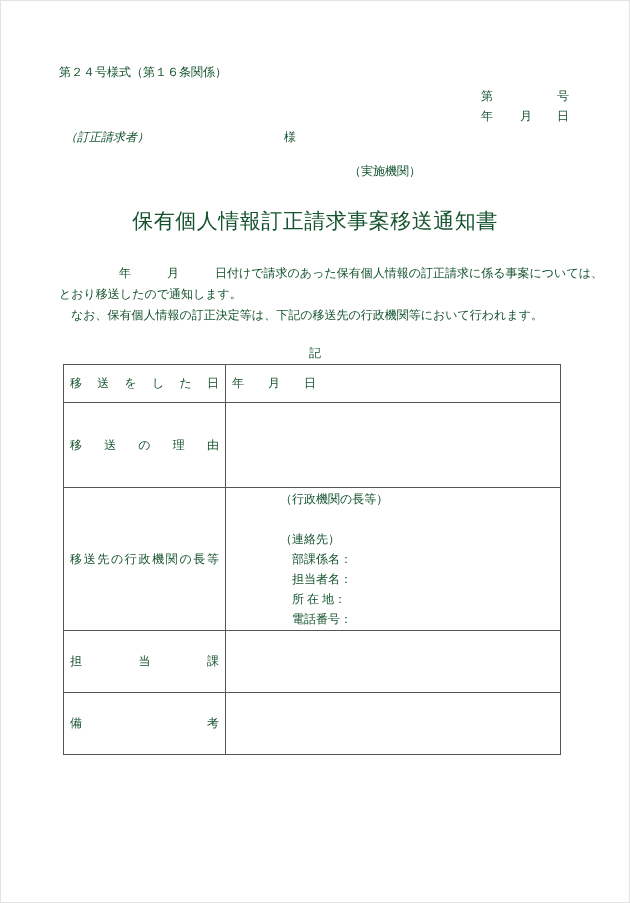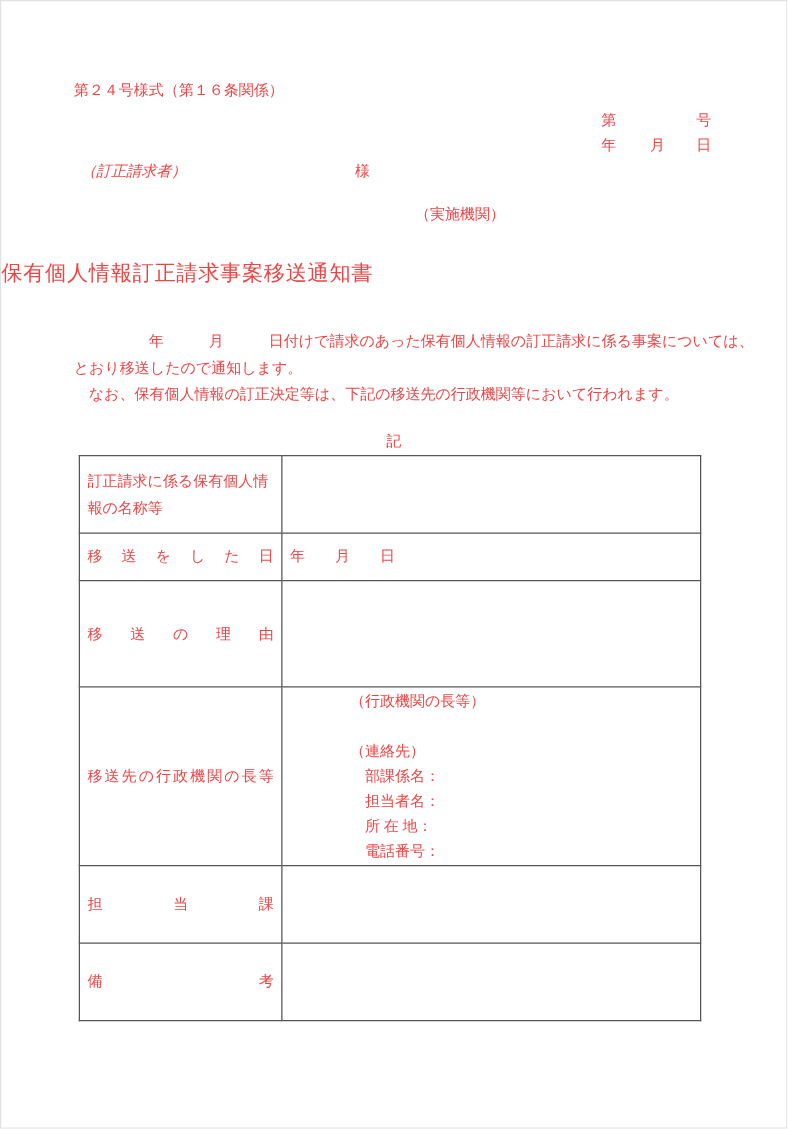--- a/index.html
+++ b/index.html
@@ -3,37 +3,37 @@
 <meta charset="utf-8">
 <style>
   html,body{margin:0;padding:0;background:#ffffff;}
   .page{
     position:relative;
     width:630px;height:903px;
     background:#ffffff;
     box-sizing:border-box;
     border:1px solid #e2e2e2;
     font-family:"Liberation Serif","DejaVu Serif",serif;
-    color:#ef4444;
+    color:#14532d;
     font-size:12px;
     overflow:hidden;
   }
   .abs{position:absolute;white-space:nowrap;}
   .form-number{left:58px;top:63px;}
   .doc-no-prefix{left:480px;top:87px;}
   .doc-no-suffix{left:556px;top:87px;}
   .date-year{left:480px;top:107px;}
   .date-month{left:519px;top:107px;}
   .date-day{left:556px;top:107px;}
   .addressee-label{left:64px;top:128px;font-style:italic;}
   .addressee-honorific{left:283px;top:128px;}
-  .issuer{left:331px;top:162px;}
+  .issuer{left:348px;top:162px;}
   .doc-title{
     position:absolute;left:0;right:0;top:206px;
-    font-size:17px;letter-spacing:0.5px;
+    text-align:center;font-size:21px;letter-spacing:0.5px;
   }
   .body-par{position:absolute;left:58px;top:262px;width:560px;}
   .body-par .bline{line-height:21px;white-space:nowrap;}
   .ki{position:absolute;left:0;right:0;top:344px;text-align:center;}
   table.form-table{
     position:absolute;left:62px;top:363px;
     width:498px;
     border-collapse:collapse;table-layout:fixed;
   }
   table.form-table td{
@@ -84,24 +84,20 @@
 
   <div class="ki">記</div>
 
   <table class="form-table">
     <colgroup>
         <col style="width:162px">
         <col>
       </colgroup>
 
     <tbody>
-        <tr class="r1">
-      <td class="label-cell">訂正請求に係る保有個人情報の名称等</td>
-      <td class="value-cell"></td>
-    </tr>
 
     <tr class="r2">
       <td class="label-cell">
         <div class="jc">
               <span>移</span>
               <span>送</span>
               <span>を</span>
               <span>し</span>
               <span>た</span>
               <span>日</span>

